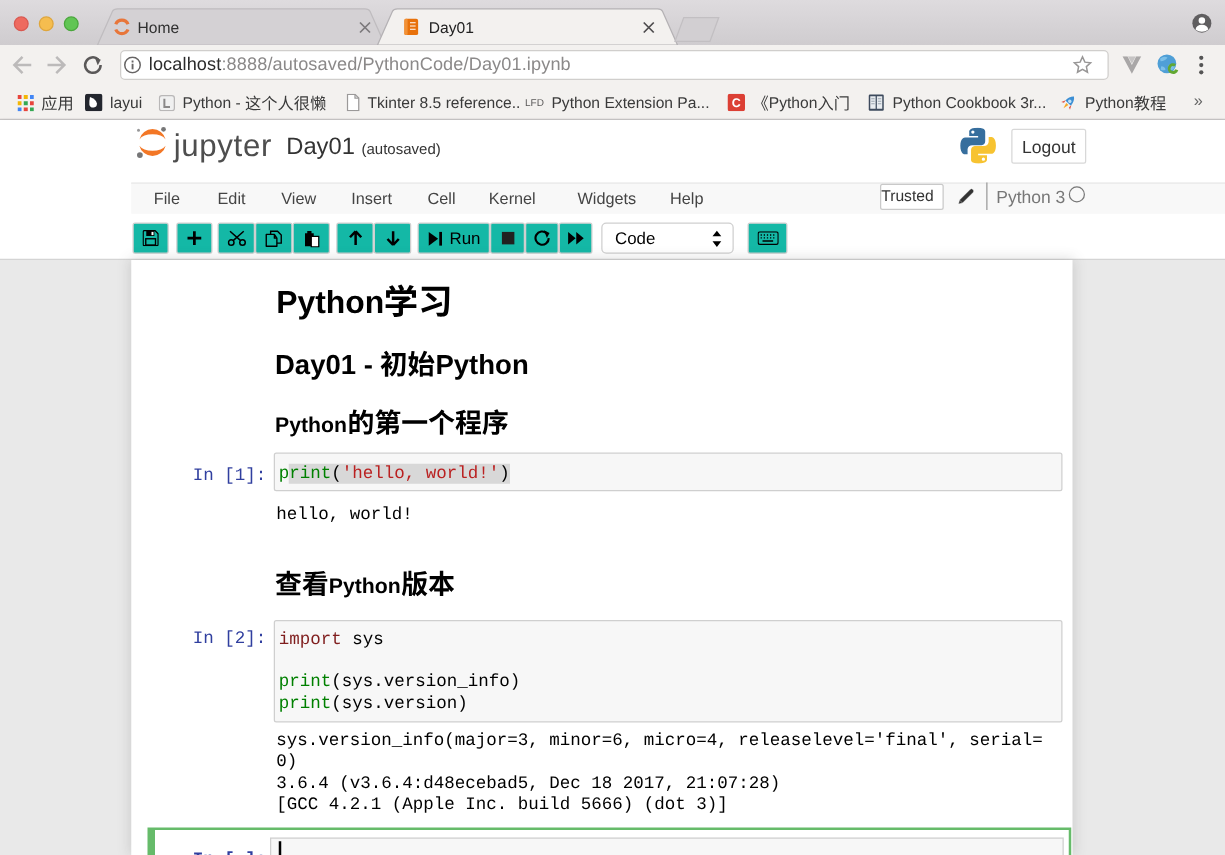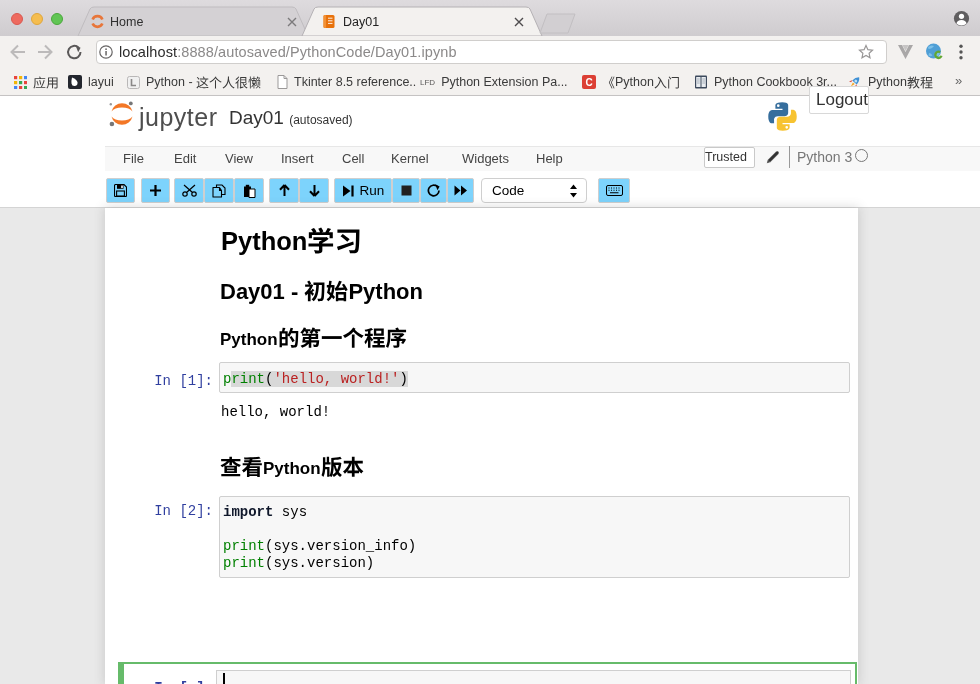--- a/index.html
+++ b/index.html
@@ -11,30 +11,30 @@
 #navrow{left:0;top:36px;width:980px;height:32px;background:#f3f1ef}
 #bookbar{left:0;top:68px;width:980px;height:28px;background:#f3f1ef;border-bottom:1px solid #c9c7c7}
 .bk{position:absolute;top:68px;height:28px;display:flex;align-items:center;font-size:12.5px;color:#3a3a3a;white-space:nowrap}
 .bk .ic{margin-right:6px;display:flex;align-items:center}
 #urlbox{left:96px;top:40px;width:791px;height:24px;background:#fff;border:1px solid #d0cecc;border-radius:4px}
 .urltxt{left:119px;top:44px;font-size:14.5px;color:#2b2b2b;letter-spacing:0.1px}
 
 #jhead{left:0;top:96px;width:980px;height:112px;background:#fff;border-bottom:1px solid #d4d4d4;box-shadow:0 1px 3px rgba(0,0,0,0.12)}
 #menurow{left:105px;top:146px;width:875px;height:25px;border-top:1px solid #e7e7e7;background:#f8f8f8}
 .mitem{position:absolute;top:151px;font-size:13px;color:#444}
-.tbtn{position:absolute;height:25px;background:#7dd3fc;border:1px solid #cfcfcf;border-radius:2px;display:flex;align-items:center;justify-content:center;color:#333}
+.tbtn{position:absolute;height:25px;background:#14b8a6;border:1px solid #cfcfcf;border-radius:2px;display:flex;align-items:center;justify-content:center;color:#333}
 
 #nbarea{left:0;top:208px;width:980px;height:476px;background:#e9e9e9}
 #nbpage{left:105px;top:0px;width:753px;height:476px;background:#fff;box-shadow:0 0 10px 1px rgba(87,87,87,0.2)}
 .prompt{position:absolute;font-family:Liberation Mono, monospace;font-size:14px;color:#303f9f;width:108px;text-align:right}
 .inbox{position:absolute;left:114px;width:631px;background:#f7f7f7;border:1px solid #cfcfcf;border-radius:2px;font-family:"Liberation Mono",monospace;font-size:14px;line-height:17px;color:#000;padding:6px 3px}
 .outtxt{position:absolute;left:116px;font-family:"Liberation Mono",monospace;font-size:14px;line-height:17px;color:#000}
 .grn{color:#008000}
 .red{color:#ba2121}
-.kw{color:#0f172a;font-weight:bold}
+.kw{color:#7f1d1d;font-weight:normal}
 </style></head><body>
 
 <div class="abs" id="titlebar"></div>
 <svg class="abs" style="left:0;top:0" width="980" height="36" viewBox="0 0 980 36">
 <path d="M78,36 L90,9 Q91,7 94,7 L292,7 Q295,7 296,9 L308,36 Z" fill="#d4d1d4" stroke="#bfbcbf" stroke-width="1"></path>
 <path d="M302,36 L314,9 Q315,7 318,7 L526,7 Q529,7 530,9 L542,36 Z" fill="#f3f1ef" stroke="#b4b1b4" stroke-width="1"></path>
 <path d="M547,14 L575,14 L568,33 L540,33 Z" fill="#d2cfd2" stroke="#c2bfc2" stroke-width="1"></path>
 </svg>
 <div class="abs tl" style="left:11px;background:#ee6a5f;border:0.5px solid #d95850"></div>
 <div class="abs tl" style="left:31px;background:#f5bd4f;border:0.5px solid #dfa63c"></div>
@@ -186,21 +186,21 @@
 <circle cx="22.8" cy="3.4" r="1.9" fill="#767677"></circle>
 <circle cx="3.9" cy="24" r="2.3" fill="#767677"></circle>
 <circle cx="2.8" cy="4.2" r="1.2" fill="#989899"></circle>
 </svg>
 <div class="abs" style="left:139px;top:103px;font-size:25px;color:#4e4e4e;letter-spacing:0.5px">jupyter</div>
 <div class="abs" style="left:229px;top:107px;font-size:19px;color:#333">Day01 <span style="font-size:12px;color:#333">(autosaved)</span></div>
 <svg class="abs" style="left:768px;top:102px" width="29" height="29" viewBox="0 0 110 110">
 <path d="M54,1 C26,1 28,13 28,13 l0,13 27,0 0,4 -38,0 c0,0 -16,-2 -16,25 0,27 14,26 14,26 l8,0 0,-13 c0,0 -0.5,-14 14,-14 l26,0 c0,0 13.5,0.2 13.5,-13 l0,-27 C76.5,14 80,1 54,1 Z M39,9 a5,5 0 1 1 0,10 5,5 0 0 1 0,-10 Z" fill="#366e9d"></path>
 <path d="M56,109 c28,0 26,-12 26,-12 l0,-13 -27,0 0,-4 38,0 c0,0 16,2 16,-25 0,-27 -14,-26 -14,-26 l-8,0 0,13 c0,0 0.5,14 -14,14 l-26,0 c0,0 -13.5,-0.2 -13.5,13 l0,27 c0,0 -3.5,13 22.5,13 Z M71,101 a5,5 0 1 1 0,-10 5,5 0 0 1 0,10 Z" fill="#f7c331"></path>
 </svg>
-<div class="abs" style="left:809px;top:86px;width:60px;height:28px;border:1px solid #d8d8d8;border-radius:2px;background:#fff;text-align:right;line-height:26px;font-size:17px;color:#333">Logout</div>
+<div class="abs" style="left:809px;top:103px;width:60px;height:28px;border:1px solid #d8d8d8;border-radius:2px;background:#fff;text-align:center;line-height:26px;font-size:14px;color:#333">Logout</div>
 <div class="abs" id="menurow"></div>
 <div class="mitem" style="left:123px">File</div>
 <div class="mitem" style="left:174px">Edit</div>
 <div class="mitem" style="left:225px">View</div>
 <div class="mitem" style="left:281px">Insert</div>
 <div class="mitem" style="left:342px">Cell</div>
 <div class="mitem" style="left:391px">Kernel</div>
 <div class="mitem" style="left:462px">Widgets</div>
 <div class="mitem" style="left:536px">Help</div>
 <div class="abs" style="left:704px;top:147px;width:51px;height:21px;border:1px solid #c9c9c9;border-radius:2px;background:#fff;text-align:left;line-height:19px;font-size:12.5px;color:#333">Trusted</div>
@@ -313,17 +313,18 @@
 <div class="outtxt" style="top:196px">hello, world!</div>
 <div class="abs" style="left:115px;top:248px;font-size:17px;font-weight:bold;color:#000"><svg width="43.0" height="21.5" viewBox="0 0 2000 1000" style="vertical-align:-3.3px" fill="currentColor">
           <path transform="translate(0,880)" d="M324 -220H662V-169H324ZM324 -346H662V-296H324ZM61 -44V61H940V-44ZM437 -850V-738H53V-634H321C244 -557 135 -491 24 -455C49 -432 84 -388 101 -360C136 -374 171 -391 205 -410V-90H788V-417C823 -397 859 -381 896 -367C912 -397 948 -442 974 -465C861 -499 749 -560 669 -634H949V-738H556V-850ZM230 -425C309 -474 380 -535 437 -605V-454H556V-606C616 -535 691 -473 773 -425Z"></path>
           <path transform="translate(1000,880)" d="M368 -199H731V-155H368ZM368 -274V-317H731V-274ZM368 -80H731V-35H368ZM818 -846C648 -818 359 -806 113 -806C124 -782 134 -743 136 -717C214 -716 298 -717 382 -720L369 -677H124V-587H338L319 -544H54V-449H268C208 -353 128 -270 23 -213C46 -190 81 -146 98 -118C157 -152 209 -193 254 -239V92H368V56H731V92H851V-407H382L405 -449H946V-544H450L467 -587H891V-677H498L512 -725C649 -732 781 -743 887 -761Z"></path>
         </svg>Python<svg width="43.0" height="21.5" viewBox="0 0 2000 1000" style="vertical-align:-3.3px" fill="currentColor">
           <path transform="translate(0,880)" d="M90 -823V-436C90 -293 83 -101 24 20C49 36 89 72 108 94C164 0 186 -132 195 -263H286V87H395V-368H199L200 -436V-480H445V-585H376V-850H268V-585H200V-823ZM823 -465C807 -383 784 -309 752 -245C718 -312 692 -386 673 -465ZM477 -790V-453C477 -309 468 -100 395 33C423 47 468 80 490 100C507 71 522 39 534 6C556 29 582 68 596 94C656 60 709 17 754 -36C793 16 838 60 891 94C910 63 946 19 972 -2C914 -34 864 -78 822 -132C886 -242 928 -382 947 -559L876 -577L856 -574H591V-692C718 -701 854 -716 963 -740L896 -845C787 -819 624 -799 477 -790ZM689 -141C647 -86 597 -42 539 -12C579 -136 589 -286 591 -412C615 -313 647 -221 689 -141Z"></path>
           <path transform="translate(1000,880)" d="M436 -533V-202H251C323 -296 384 -410 429 -533ZM563 -533H567C612 -411 671 -296 743 -202H563ZM436 -849V-655H59V-533H306C243 -381 141 -237 24 -157C52 -134 91 -90 112 -60C152 -91 190 -128 225 -170V-80H436V90H563V-80H771V-167C804 -128 839 -93 877 -64C898 -98 941 -145 972 -170C855 -249 753 -386 690 -533H943V-655H563V-849Z"></path>
         </svg></div>
 <div class="prompt" style="top:295px">In [2]:</div>
 <div class="inbox" style="top:288px;height:82px;padding-top:7px;padding-bottom:5px"><span class="kw">import</span> sys<br>&nbsp;<br><span class="grn">print</span>(sys.version_info)<br><span class="grn">print</span>(sys.version)</div>
+<div class="outtxt" style="top:377px;width:625px;word-break:break-all">sys.version_info(major=3, minor=6, micro=4, releaselevel='final', serial=0)<br>3.6.4 (v3.6.4:d48ecebad5, Dec 18 2017, 21:07:28)<br>[GCC 4.2.1 (Apple Inc. build 5666) (dot 3)]</div>
 <div class="abs" style="left:13px;top:454px;width:739px;height:30px;border:2px solid #66bb6a;border-left:6px solid #66bb6a;background:#fff"></div>
 <div class="prompt" style="top:472px;font-weight:bold">In [ ]:</div>
 <div class="abs" style="left:111px;top:462px;width:635px;height:22px;background:#f7f7f7;border:1px solid #cfcfcf"></div>
 <div class="abs" style="left:118px;top:465px;width:1.5px;height:16px;background:#000"></div>
 </div>
   </div>
 </body></html>

